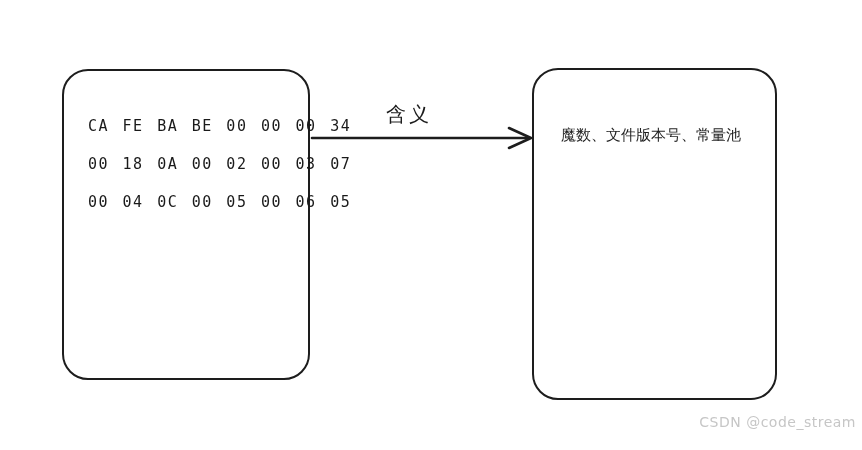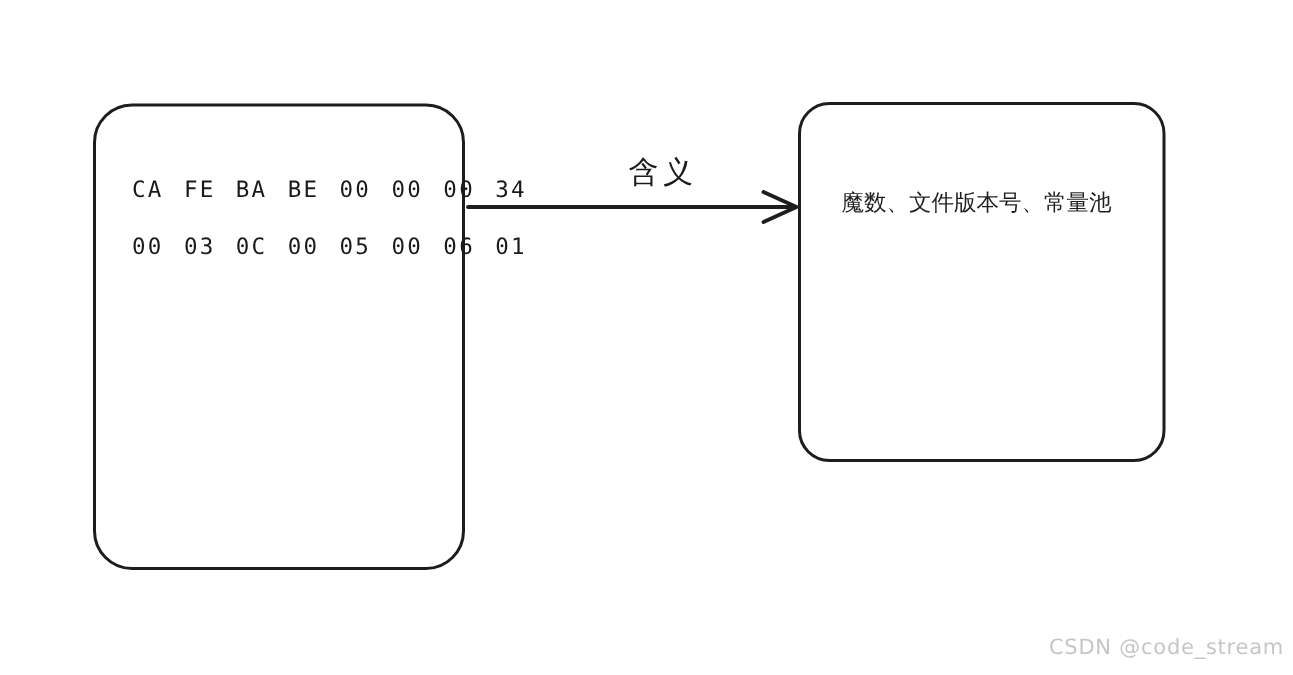--- a/index.html
+++ b/index.html
@@ -23,23 +23,22 @@
     left: 62px;
     top: 69px;
     width: 248px;
     height: 311px;
     padding: 36px 0 0 24px;
   }
   .box-right {
     left: 532px;
     top: 68px;
     width: 245px;
-    height: 240px;
+    height: 332px;
     padding: 46px 0 0 27px;
-    border-radius: 21px;
   }
   .hex-line {
     font-family: "DejaVu Sans Mono", monospace;
     font-size: 15px;
     line-height: 38px;
     letter-spacing: 1.5px;
     word-spacing: 3px;
     white-space: nowrap;
     color: #1a1a1a;
   }
@@ -52,44 +51,45 @@
   .cn-line.last { margin-top: 4px; }
   .arrow-wrap {
     position: absolute;
     left: 305px;
     top: 98px;
     width: 235px;
     height: 60px;
   }
   .arrow-label {
     position: absolute;
-    left: 415px;
+    left: 382px;
     top: 101px;
     width: 54px;
     text-align: center;
     font-size: 20px;
     font-weight: 500;
     color: #1b1b1b;
     letter-spacing: 3px;
   }
   .watermark {
     position: absolute;
     right: 6px;
-    top: 424px;
+    top: 414px;
     font-size: 14px;
     color: #c6c6c6;
     letter-spacing: 0.5px;
   }
 </style>
 </head>
 <body>
 
 <div class="hand-box box-left">
   <div class="hex-line">CA FE BA BE 00 00 00 34</div>
-  <div class="hex-line">00 03 0C 00 05 00 06 01</div>
+  <div class="hex-line">00 18 0A 00 02 00 03 07</div>
+  <div class="hex-line">00 04 0C 00 05 00 06 05</div>
 </div>
 
 <div class="arrow-wrap">
   <svg width="235" height="60" viewBox="0 0 235 60" aria-hidden="true">
     <line x1="7" y1="40" x2="224" y2="40" stroke="#1d1d1d" stroke-width="2.6" stroke-linecap="round"></line>
     <polyline points="204,30 226,40 204,50" fill="none" stroke="#1d1d1d" stroke-width="2.6" stroke-linecap="round" stroke-linejoin="round"></polyline>
   </svg>
 </div>
 <div class="arrow-label">含义</div>
 

